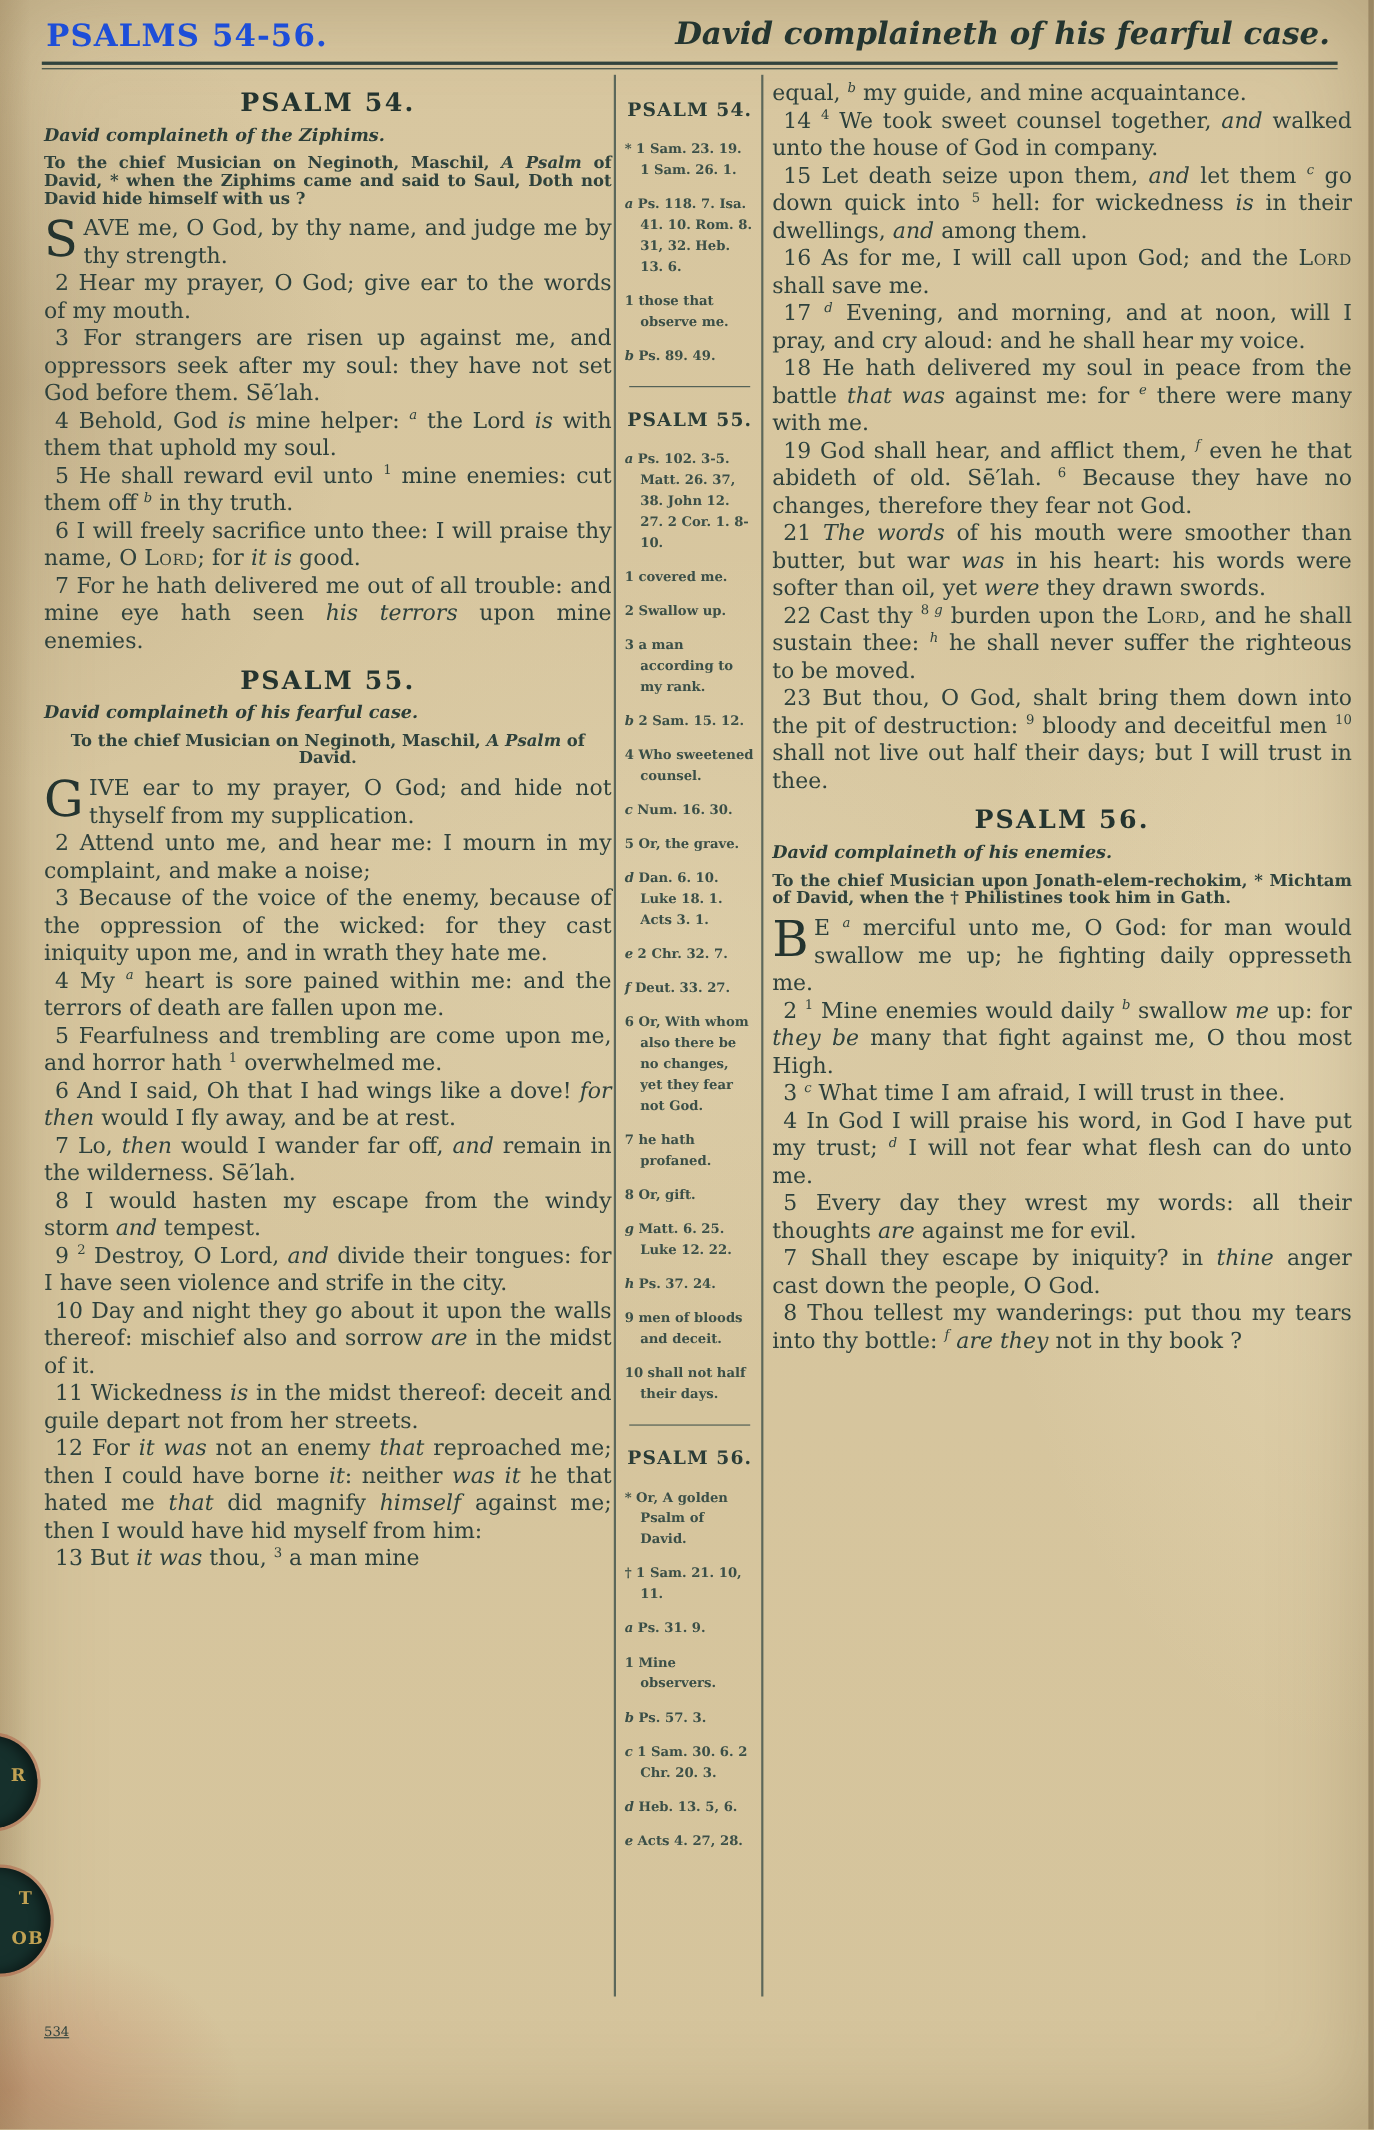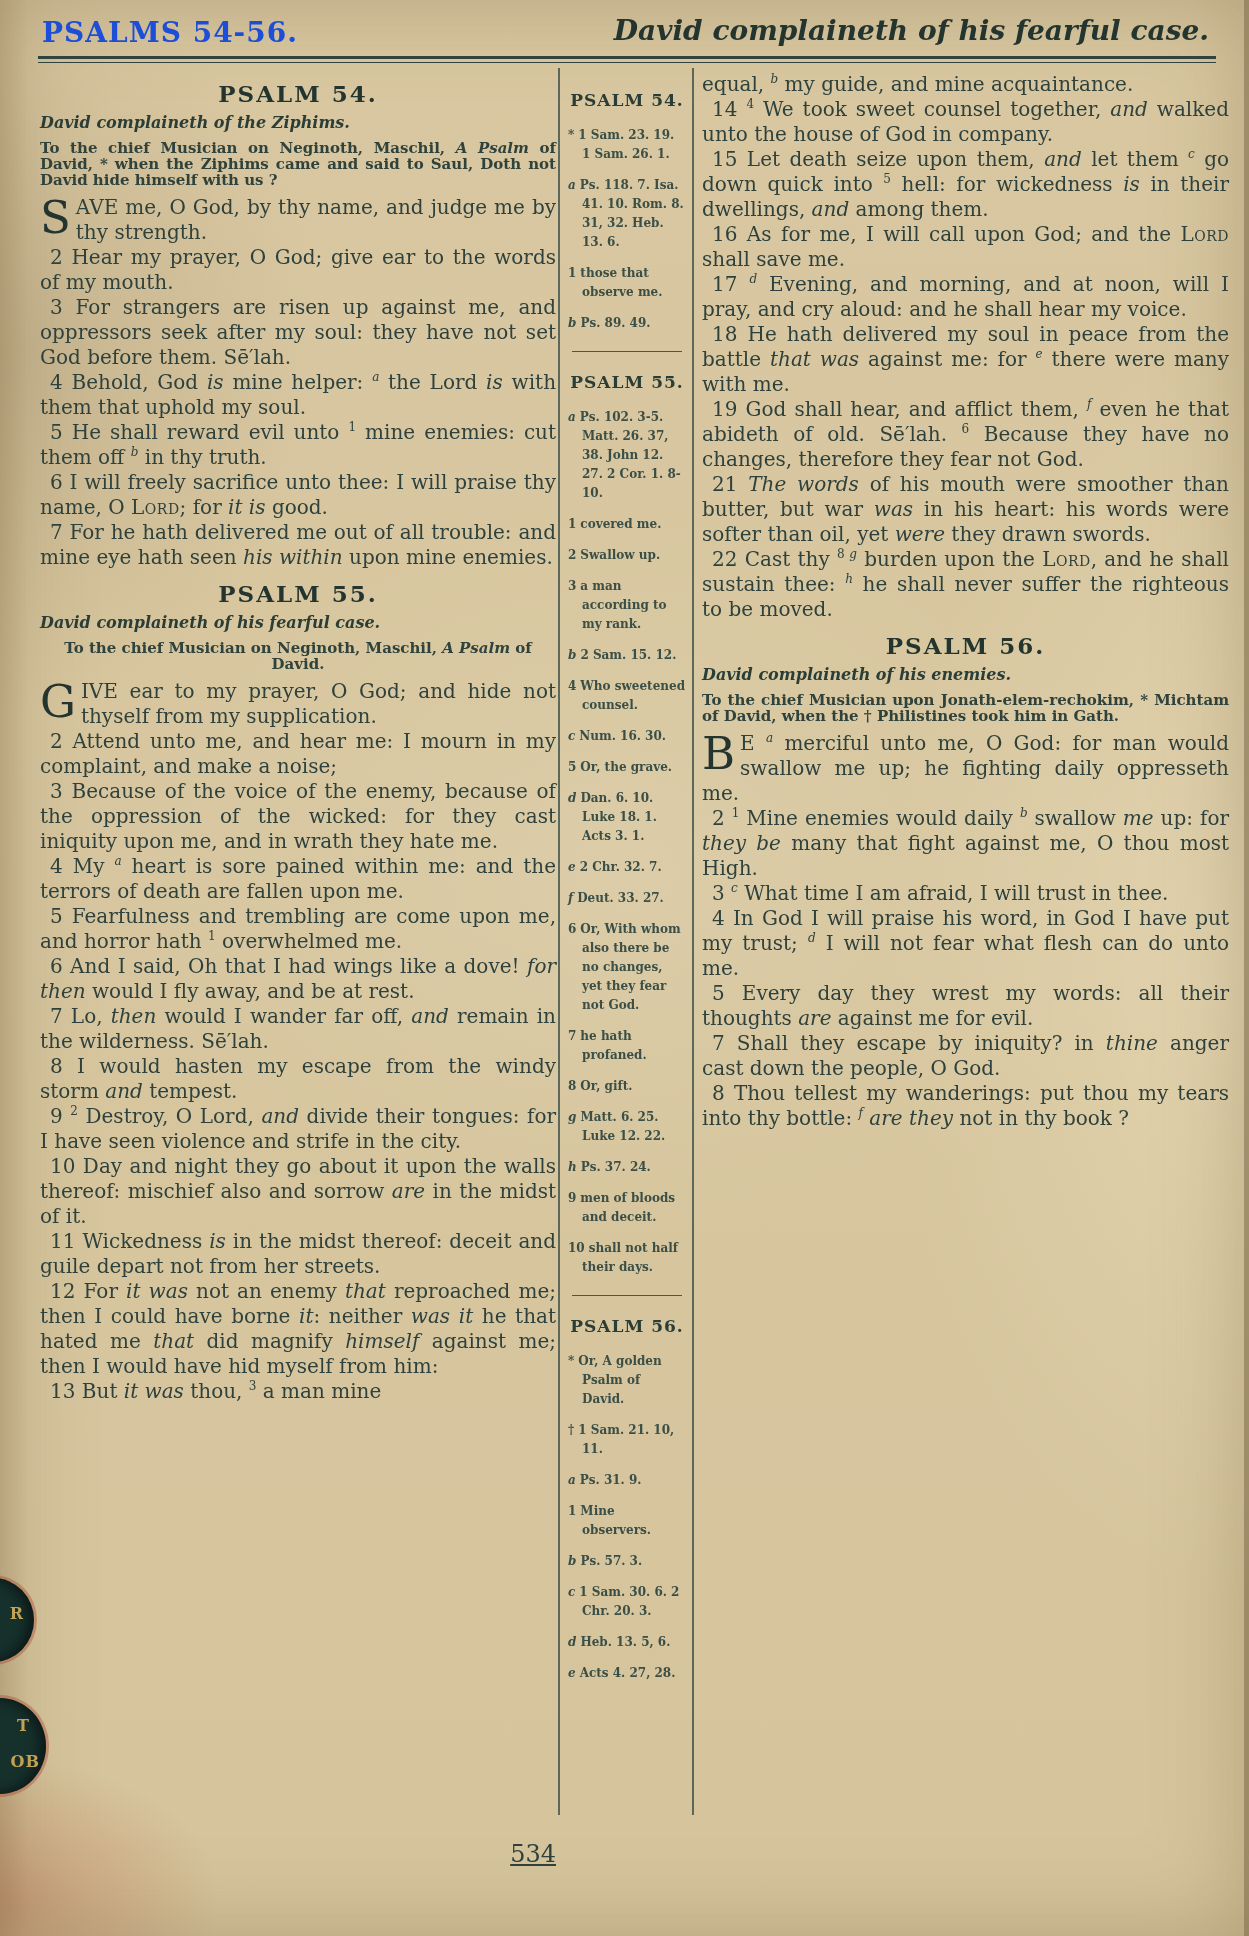--- a/index.html
+++ b/index.html
@@ -42,21 +42,21 @@
   .verse sup{font-size:12px;line-height:0;vertical-align:super;}
   .dc{float:left;font-size:45px;line-height:41px;font-weight:normal;padding:2px 5px 0 0;color:#24342f;}
   .sc{font-variant:small-caps;letter-spacing:.5px;}
   
   .ref-title{text-align:center;font-weight:bold;font-size:17px;letter-spacing:1px;margin:8px 0 16px;color:#2b3d37;}
   .ref-item{font-weight:bold;font-size:12px;line-height:19px;margin:0 0 12px;padding-left:14px;text-indent:-14px;}
   .ref-item .k{font-style:normal;padding-right:4px;}
   .ref-item .k.it{font-style:italic;}
   .ref-divider{border-top:1.5px solid #46574f;margin:18px 4px 20px;}
   
-  #page-num{position:absolute;left:40px;top:1840px;width:516px;text-align:right;font-size:24px;color:#2e413c;text-decoration:underline;}
+  #page-num{position:absolute;left:40px;top:1840px;width:516px;text-align:left;font-size:12px;color:#2e413c;text-decoration:underline;}
   
   .tab{position:absolute;border-radius:50%;background:#16302c;box-shadow:0 0 0 3px rgba(172,84,60,.45), inset -6px 0 12px rgba(0,0,0,.5);}
   #tab1{width:82px;height:84px;left:-48px;top:1578px;}
   #tab2{width:92px;height:96px;left:-46px;top:1698px;}
   .tab span{position:absolute;color:#c2a253;font-weight:bold;font-size:16px;letter-spacing:1px;}
   #tab1 .l1{right:10px;top:26px;}
   #tab2 .l1{right:16px;top:18px;}
   #tab2 .l2{right:6px;top:54px;}
 </style>
 </head>
@@ -77,21 +77,21 @@
     <div class="ps-title">PSALM 54.</div>
     <div class="ps-sub">David complaineth of the Ziphims.</div>
     <div class="ps-sup">To the chief Musician on Neginoth, Maschil, <i>A Psalm</i> of David, * when the Ziphims came and said to Saul, Doth not David hide himself with us ?</div>
     <div>
         <p class="verse first"><span class="dc">S</span>AVE me, O God, by thy name, and judge me by thy strength.</p>
         <p class="verse">2 Hear my prayer, O God; give ear to the words of my mouth.</p>
         <p class="verse">3 For strangers are risen up against me, and oppressors seek after my soul: they have not set God before them. Sē′lah.</p>
         <p class="verse">4 Behold, God <i>is</i> mine helper: <sup><i>a</i></sup> the Lord <i>is</i> with them that uphold my soul.</p>
         <p class="verse">5 He shall reward evil unto <sup>1</sup> mine enemies: cut them off <sup><i>b</i></sup> in thy truth.</p>
         <p class="verse">6 I will freely sacrifice unto thee: I will praise thy name, O <span class="sc">Lord</span>; for <i>it is</i> good.</p>
-        <p class="verse">7 For he hath delivered me out of all trouble: and mine eye hath seen <i>his within</i> upon mine enemies.</p>
+        <p class="verse">7 For he hath delivered me out of all trouble: and mine eye hath seen <i>his terrors</i> upon mine enemies.</p>
       </div>
   </div>
   <div>
     <div class="ps-title">PSALM 55.</div>
     <div class="ps-sub">David complaineth of his fearful case.</div>
     <div class="ps-sup" style="text-align:center;">To the chief Musician on Neginoth, Maschil, <i>A Psalm</i> of David.</div>
     <div>
         <p class="verse first"><span class="dc">G</span>IVE ear to my prayer, O God; and hide not thyself from my supplication.</p>
         <p class="verse">2 Attend unto me, and hear me: I mourn in my complaint, and make a noise;</p>
         <p class="verse">3 Because of the voice of the enemy, because of the oppression of the wicked: for they cast iniquity upon me, and in wrath they hate me.</p>
@@ -151,20 +151,21 @@
   <div>
       <p class="verse cont">equal, <sup><i>b</i></sup> my guide, and mine acquaintance.</p>
       <p class="verse">14 <sup>4</sup> We took sweet counsel together, <i>and</i> walked unto the house of God in company.</p>
       <p class="verse">15 Let death seize upon them, <i>and</i> let them <sup><i>c</i></sup> go down quick into <sup>5</sup> hell: for wickedness <i>is</i> in their dwellings, <i>and</i> among them.</p>
       <p class="verse">16 As for me, I will call upon God; and the <span class="sc">Lord</span> shall save me.</p>
       <p class="verse">17 <sup><i>d</i></sup> Evening, and morning, and at noon, will I pray, and cry aloud: and he shall hear my voice.</p>
       <p class="verse">18 He hath delivered my soul in peace from the battle <i>that was</i> against me: for <sup><i>e</i></sup> there were many with me.</p>
       <p class="verse">19 God shall hear, and afflict them, <sup><i>f</i></sup> even he that abideth of old. Sē′lah. <sup>6</sup> Because they have no changes, therefore they fear not God.</p>
       <p class="verse">21 <i>The words</i> of his mouth were smoother than butter, but war <i>was</i> in his heart: his words were softer than oil, yet <i>were</i> they drawn swords.</p>
       <p class="verse">22 Cast thy <sup>8 <i>g</i></sup> burden upon the <span class="sc">Lord</span>, and he shall sustain thee: <sup><i>h</i></sup> he shall never suffer the righteous to be moved.</p>
+      <p class="verse">23 But thou, O God, shalt bring them down into the pit of destruction: <sup>9</sup> bloody and deceitful men <sup>10</sup> shall not live out half their days; but I will trust in thee.</p>
     </div>
   <div>
     <div class="ps-title">PSALM 56.</div>
     <div class="ps-sub">David complaineth of his enemies.</div>
     <div class="ps-sup">To the chief Musician upon Jonath-elem-rechokim, * Michtam of David, when the † Philistines took him in Gath.</div>
     <div>
         <p class="verse first"><span class="dc">B</span>E <sup><i>a</i></sup> merciful unto me, O God: for man would swallow me up; he fighting daily oppresseth me.</p>
         <p class="verse">2 <sup>1</sup> Mine enemies would daily <sup><i>b</i></sup> swallow <i>me</i> up: for <i>they be</i> many that fight against me, O thou most High.</p>
         <p class="verse">3 <sup><i>c</i></sup> What time I am afraid, I will trust in thee.</p>
         <p class="verse">4 In God I will praise his word, in God I have put my trust; <sup><i>d</i></sup> I will not fear what flesh can do unto me.</p>

